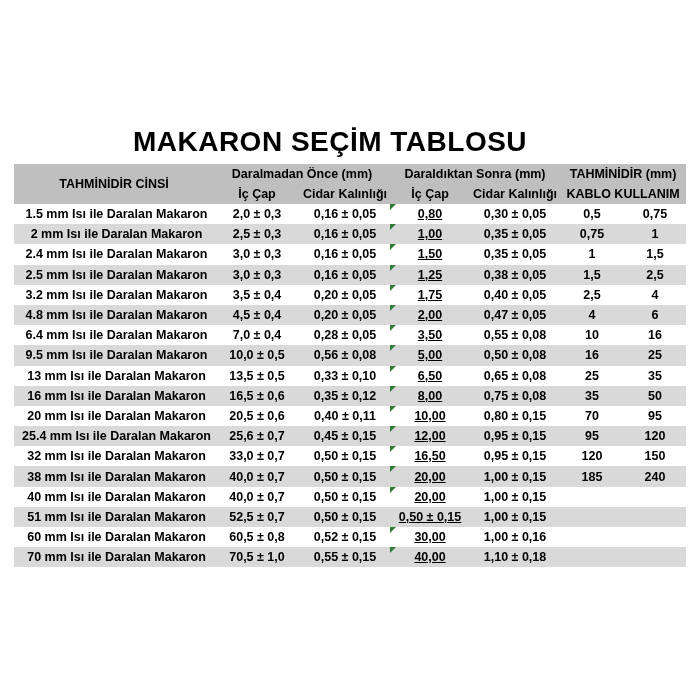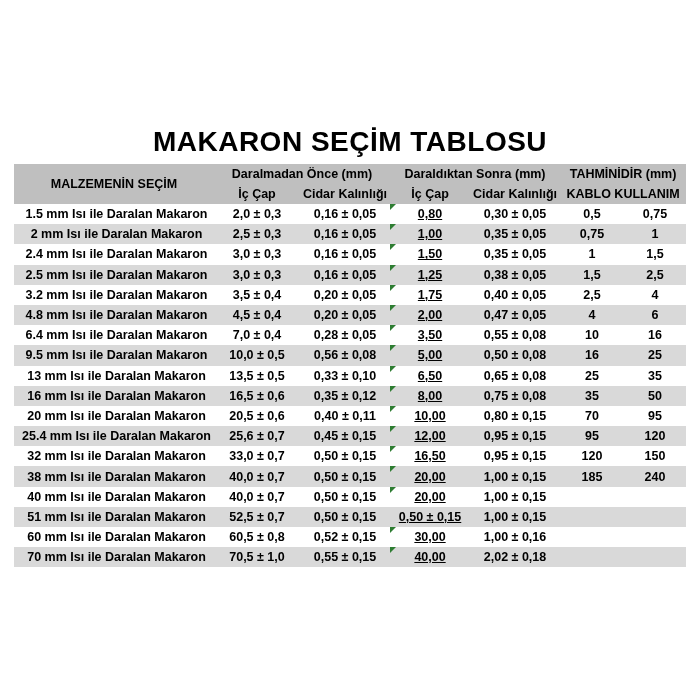--- a/index.html
+++ b/index.html
@@ -20,21 +20,20 @@
     overflow:hidden;
   }
   .title{
     position:absolute;
     top:126px;left:0;width:660px;
     text-align:center;
     font-size:28px;
     font-weight:bold;
     letter-spacing:0.5px;
     color:var(--text);
-    margin-left:20px;
   }
   .tbl-wrap{
     position:absolute;
     left:14px;top:164px;
     width:672px;
   }
   table{
     border-collapse:collapse;
     table-layout:fixed;
     width:672px;
@@ -85,21 +84,21 @@
       <col style="width:200px">
       <col style="width:86px">
       <col style="width:90px">
       <col style="width:80px">
       <col style="width:90px">
       <col style="width:64px">
       <col style="width:62px">
     </colgroup>
     <thead>
       <tr>
-        <th rowspan="2">MALZEMENİN SEÇİM</th>
+        <th rowspan="2">TAHMİNİDİR CİNSİ</th>
         <th colspan="2">Daralmadan Önce (mm)</th>
         <th colspan="2">Daraldıktan Sonra (mm)</th>
         <th colspan="2">TAHMİNİDİR (mm)</th>
       </tr>
       <tr>
         <th>İç Çap</th>
         <th>Cidar Kalınlığı</th>
         <th>İç Çap</th>
         <th>Cidar Kalınlığı</th>
         <th colspan="2">KABLO KULLANIM</th>
@@ -257,19 +256,19 @@
           <td class="flag-cell">30,00<span class="corner-flag"></span></td>
           <td>1,00 ± 0,16</td>
           <td></td>
           <td></td>
         </tr>
         <tr class="stripe">
           <td class="material">70 mm Isı ile Daralan Makaron</td>
           <td>70,5 ± 1,0</td>
           <td>0,55 ± 0,15</td>
           <td class="flag-cell">40,00<span class="corner-flag"></span></td>
-          <td>2,02 ± 0,18</td>
+          <td>1,10 ± 0,18</td>
           <td></td>
           <td></td>
         </tr>
       </tbody>
   </table>
 </div>
 
 </body></html>

